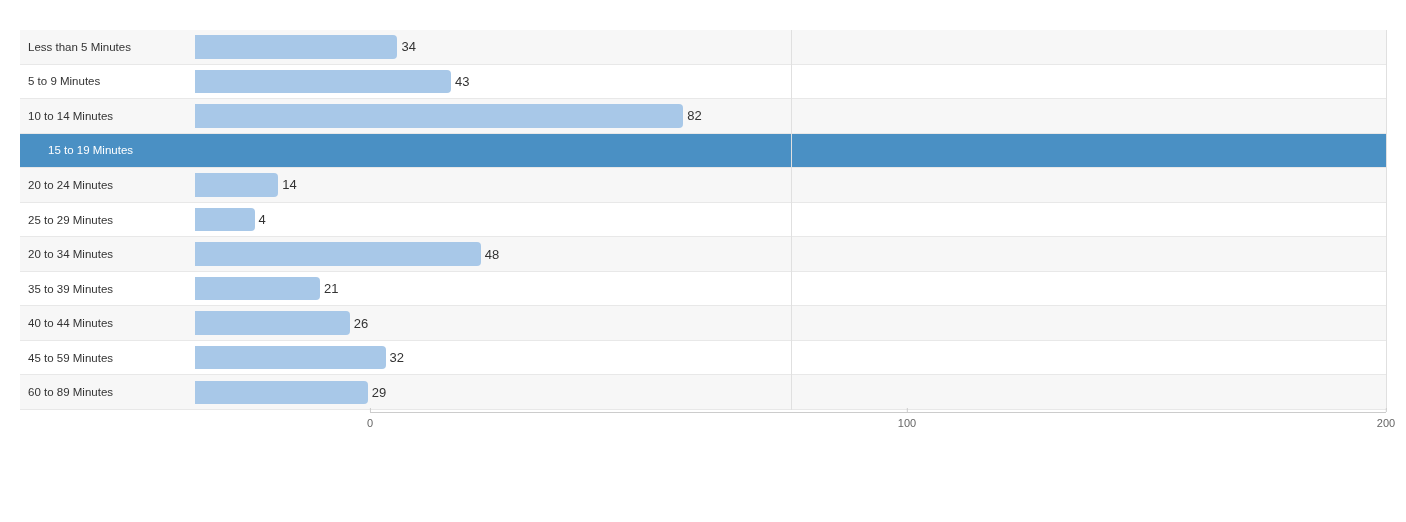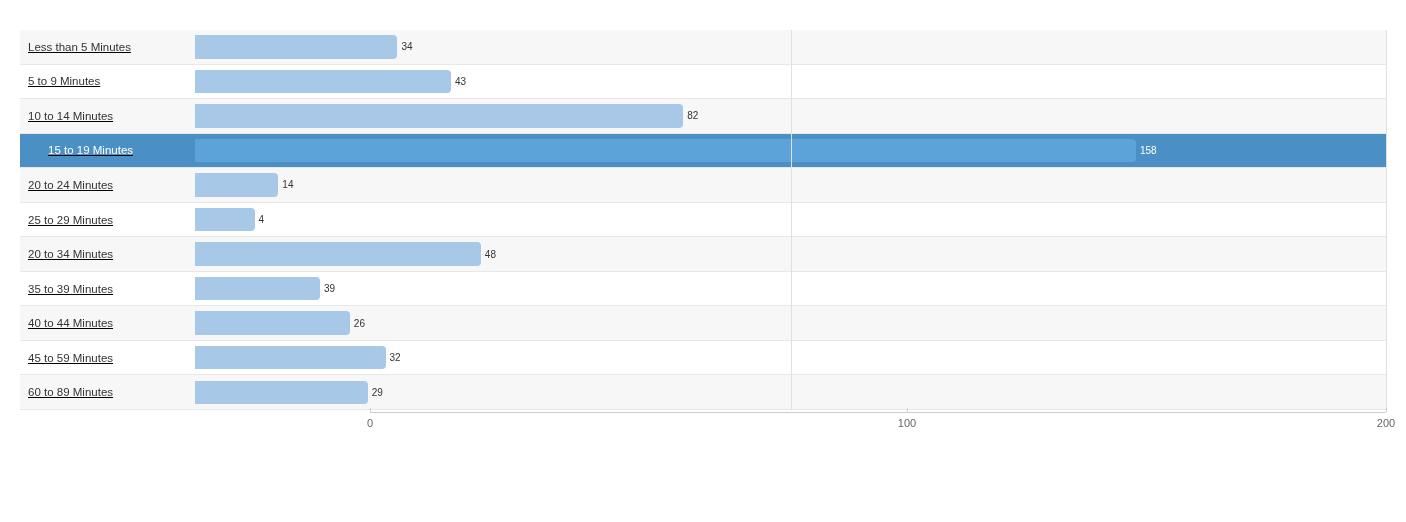--- a/index.html
+++ b/index.html
@@ -88,21 +88,21 @@
       border-radius: 0 4px 4px 0;
       position: absolute;
       left: 0;
       top: 15%;
     }
     .bar-row.highlighted .bar-fill {
       background: #5ba3d9;
     }
     .bar-value {
       position: absolute;
-      font-size: 10px;
+      font-size: 13px;
       color: #333;
       white-space: nowrap;
     }
     .bar-row.highlighted .bar-value {
       color: #fff;
     }
     .x-axis {
       height: 30px;
       display: flex;
       position: relative;
@@ -140,21 +140,21 @@
       z-index: 1;
     }
   </style>
 </head>
 <body>
 
 <div class="chart-container">
   <div class="chart-title"></div>
   <div class="source-label"></div>
   <div class="chart-area">
-    <div class="rows-area" id="rows-area" style="position: relative; text-decoration: underline;">
+    <div class="rows-area" id="rows-area" style="position: relative;">
     <div class="bar-row">
           <div class="bar-label">Less than 5 Minutes</div>
           <div class="bar-track">
             <div class="bar-fill" style="width: 17%;"></div>
             <div class="bar-value" style="left: calc(17% + 4px);">34</div>
           </div>
         </div>
         <div class="bar-row">
           <div class="bar-label">5 to 9 Minutes</div>
           <div class="bar-track">
@@ -164,24 +164,20 @@
         </div>
         <div class="bar-row">
           <div class="bar-label">10 to 14 Minutes</div>
           <div class="bar-track">
             <div class="bar-fill" style="width: 41%;"></div>
             <div class="bar-value" style="left: calc(41% + 4px);">82</div>
           </div>
         </div>
         <div class="bar-row highlighted">
           <div class="bar-label">15 to 19 Minutes</div>
-          <div class="bar-track">
-            <div class="bar-fill" style="width: 79%;"></div>
-            <div class="bar-value" style="left: calc(79% + 4px);">158</div>
-          </div>
         </div>
         <div class="bar-row">
           <div class="bar-label">20 to 24 Minutes</div>
           <div class="bar-track">
             <div class="bar-fill" style="width: 7%;"></div>
             <div class="bar-value" style="left: calc(7% + 4px);">14</div>
           </div>
         </div>
         <div class="bar-row">
           <div class="bar-label">25 to 29 Minutes</div>
@@ -194,21 +190,21 @@
           <div class="bar-label">20 to 34 Minutes</div>
           <div class="bar-track">
             <div class="bar-fill" style="width: 24%;"></div>
             <div class="bar-value" style="left: calc(24% + 4px);">48</div>
           </div>
         </div>
         <div class="bar-row">
           <div class="bar-label">35 to 39 Minutes</div>
           <div class="bar-track">
             <div class="bar-fill" style="width: 10.5%;"></div>
-            <div class="bar-value" style="left: calc(10.5% + 4px);">39</div>
+            <div class="bar-value" style="left: calc(10.5% + 4px);">21</div>
           </div>
         </div>
         <div class="bar-row">
           <div class="bar-label">40 to 44 Minutes</div>
           <div class="bar-track">
             <div class="bar-fill" style="width: 13%;"></div>
             <div class="bar-value" style="left: calc(13% + 4px);">26</div>
           </div>
         </div>
         <div class="bar-row">

